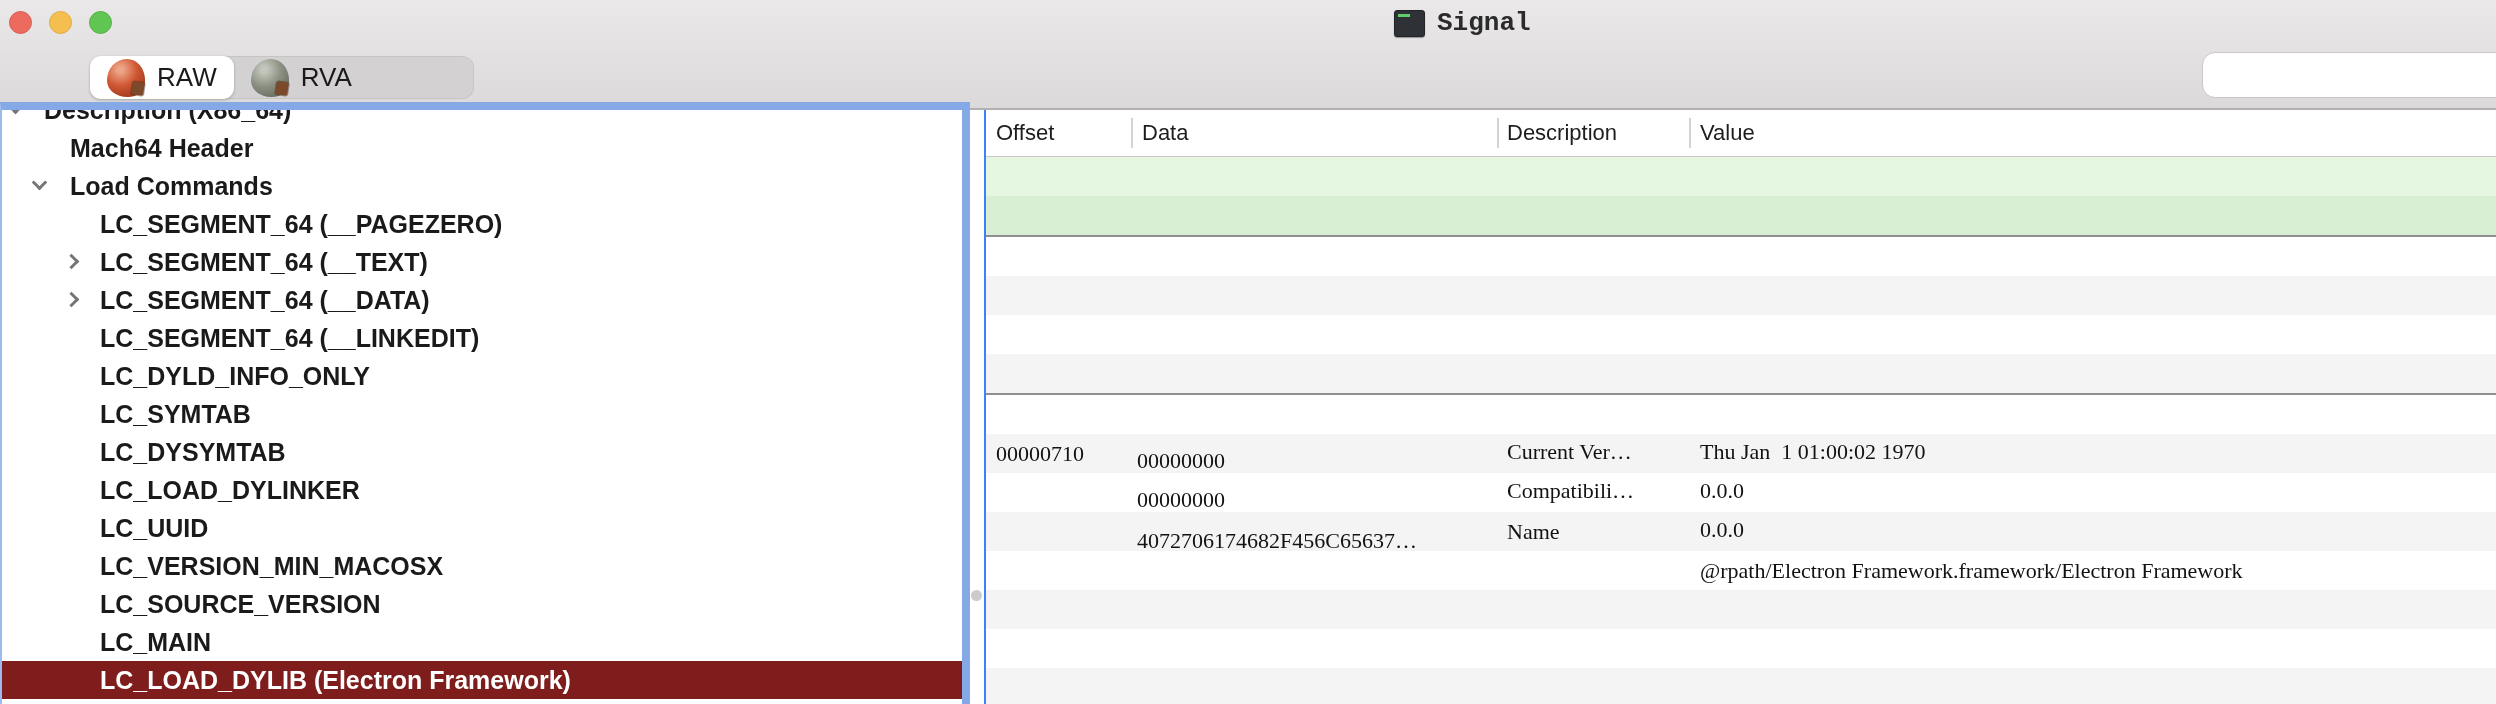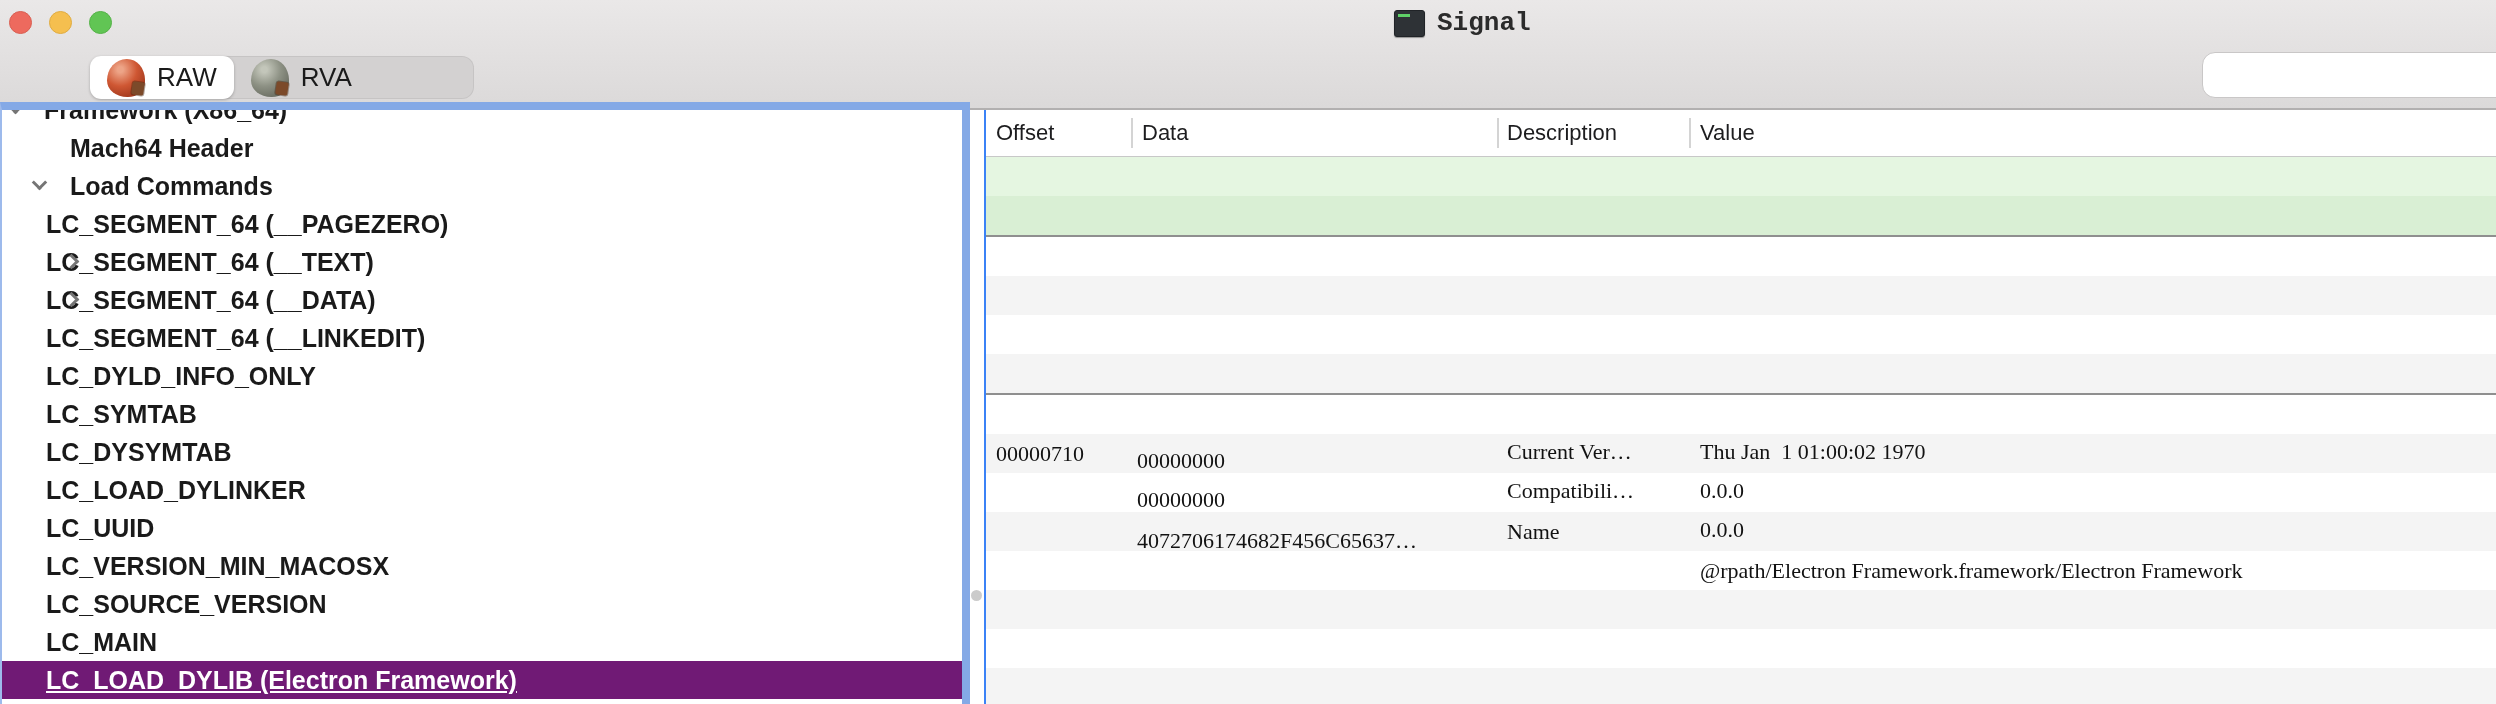--- a/index.html
+++ b/index.html
@@ -57,24 +57,24 @@
 
   
   .leftpane{
     position:absolute;left:0;top:102px;width:970px;height:602px;box-sizing:border-box;
     background:#ffffff;overflow:hidden;
     border-top:8px solid #84a9e6;border-right:8px solid #84a9e6;border-left:2px solid #9dbaec;
   }
   .tree{position:absolute;left:0;top:-19px;right:0;}
   .srow{position:relative;height:38px;line-height:38px;white-space:nowrap;
         font-size:25px;font-weight:700;color:#1a1a1a;}
-  .srow.sel{background:#701a75;color:#ffffff;text-decoration:underline;}
+  .srow.sel{background:#7f1d1d;color:#ffffff;}
   .lvl0{padding-left:42px;}
   .lvl1{padding-left:68px;}
-  .lvl2{padding-left:44px;}
+  .lvl2{padding-left:98px;}
   .chev{position:absolute;top:50%;width:11px;height:11px;box-sizing:border-box;
         border-right:3px solid #757575;border-bottom:3px solid #757575;}
   .chev.down{transform:rotate(45deg);margin-top:-9px;}
   .chev.right{transform:rotate(-45deg);margin-top:-6px;}
   .lvl0 .chev{left:8px;}
   .lvl1 .chev{left:32px;}
   .lvl2 .chev{left:64px;}
 
   
   .splitter{position:absolute;left:970px;top:110px;width:14px;bottom:0;background:#ffffff;}
@@ -138,21 +138,21 @@
         <line x1="15" y1="15" x2="20" y2="20" stroke="#4c4c4c" stroke-width="2.4" stroke-linecap="round"></line>
       </svg>
       <input value="" placeholder="" style="">
     </div>
   </div>
 
   <div class="leftpane">
     <div class="tree">
       <div class="srow lvl0">
         <span class="chev down"></span>
-        <span>Framework (X86_64)</span>
+        <span>Description (X86_64)</span>
       </div>
       <div class="srow lvl1">
         <span>Mach64 Header</span>
       </div>
       <div class="srow lvl1">
         <span class="chev down"></span>
         <span>Load Commands</span>
       </div>
       <div class="srow lvl2">
         <span>LC_SEGMENT_64 (__PAGEZERO)</span>

